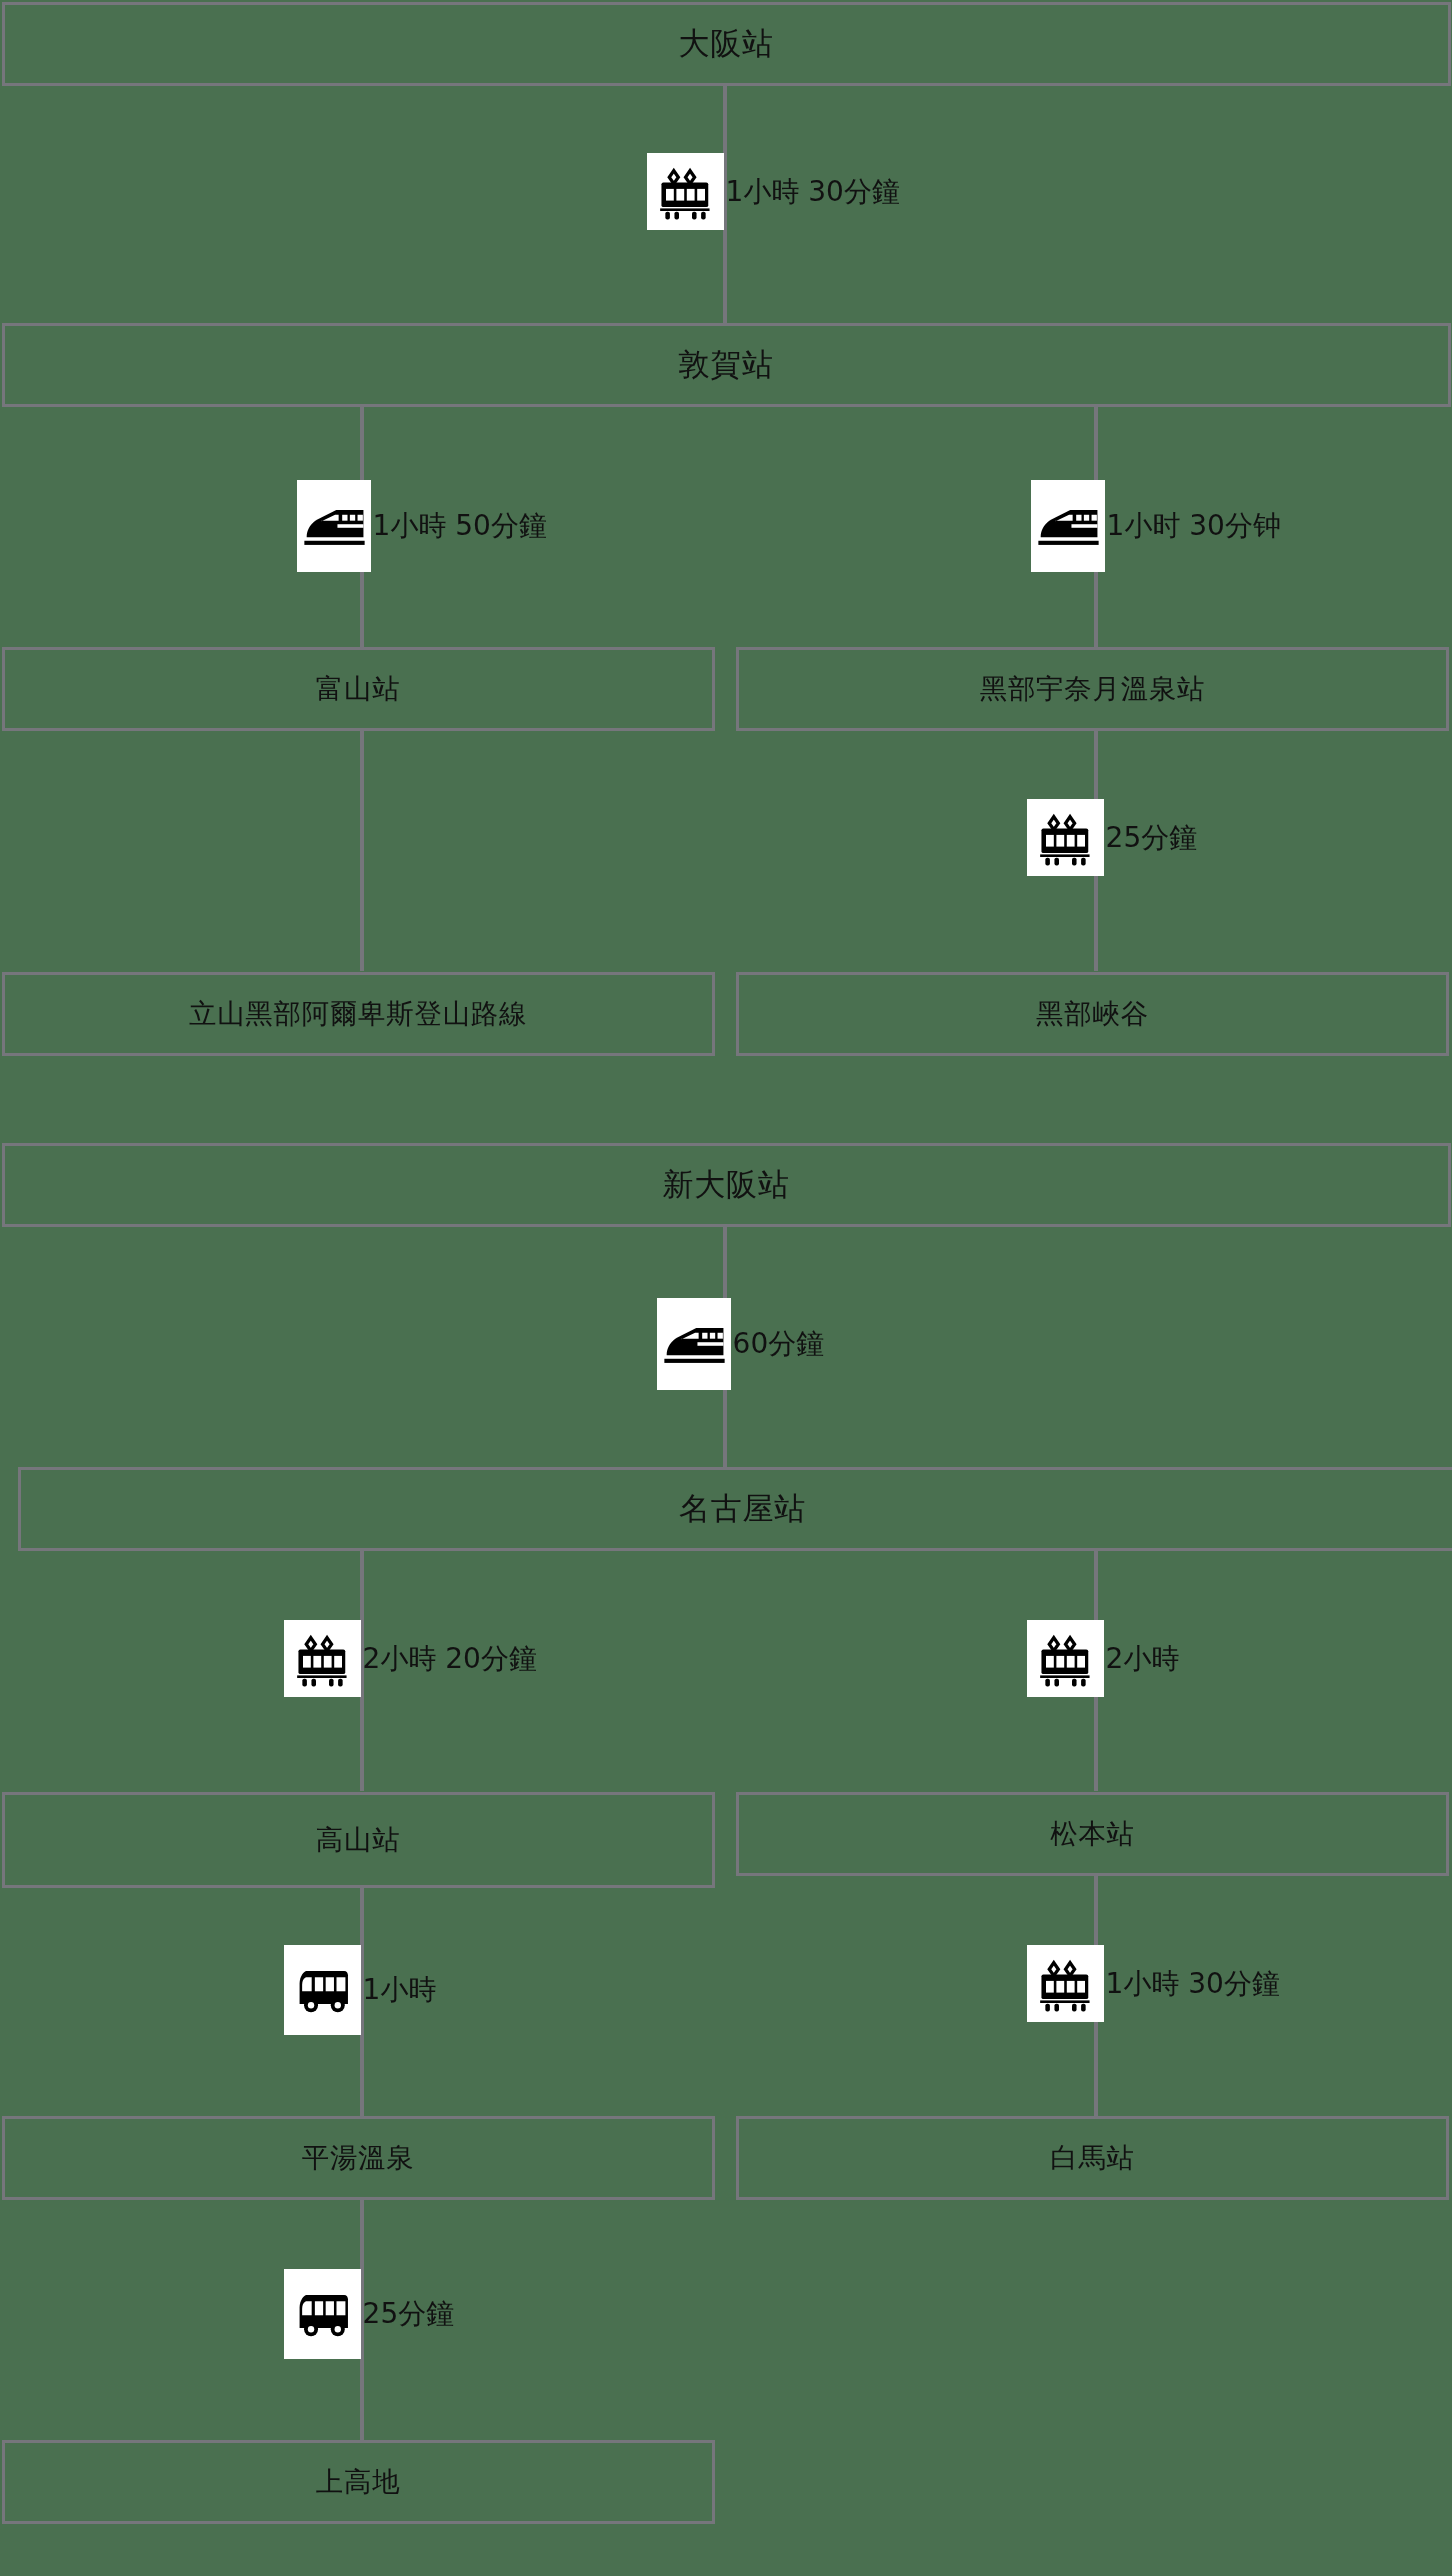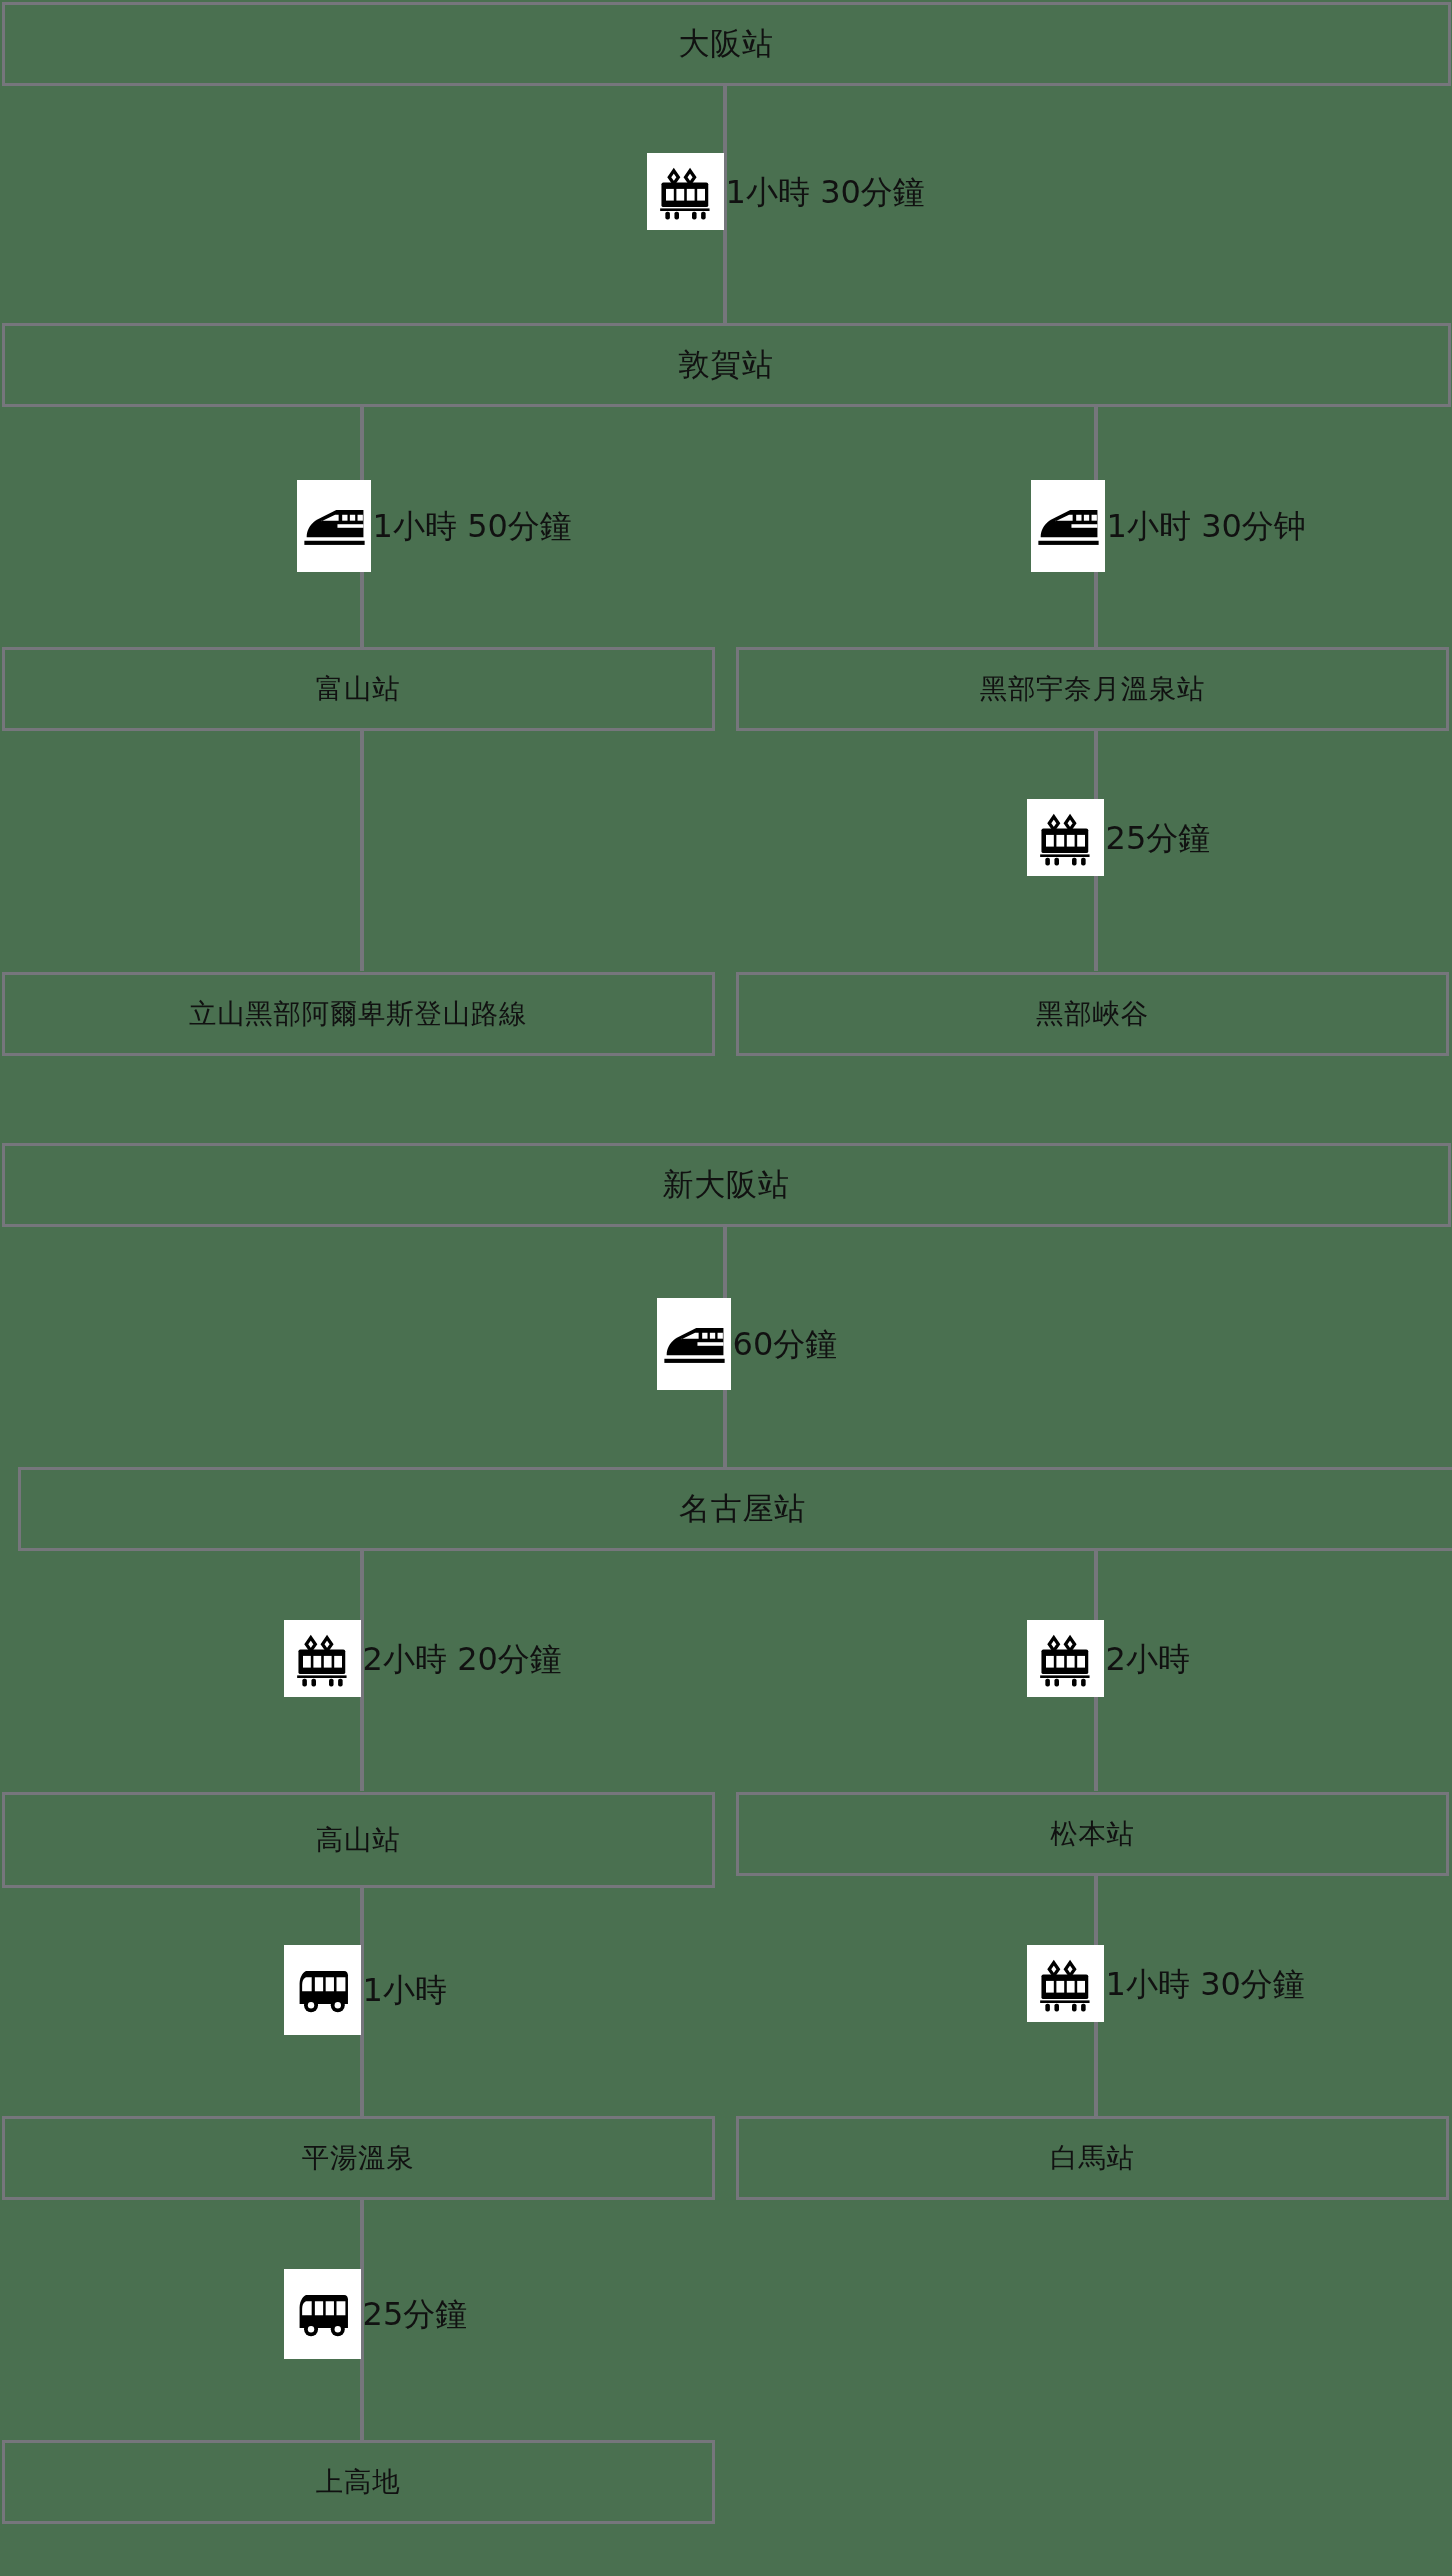--- a/index.html
+++ b/index.html
@@ -40,21 +40,21 @@
     z-index:4;
   }
   .tile{
     background:#ffffff;
     display:flex;align-items:center;justify-content:center;
     flex:0 0 auto;
   }
   .tile svg{display:block;}
   .dur{
     color:#111;
-    font-size:32px;
+    font-size:28px;
     white-space:nowrap;
     line-height:1;
     padding-left:1.6px;
   }
 </style>
 </head>
 <body>
 
 <div class="canvas">
 

